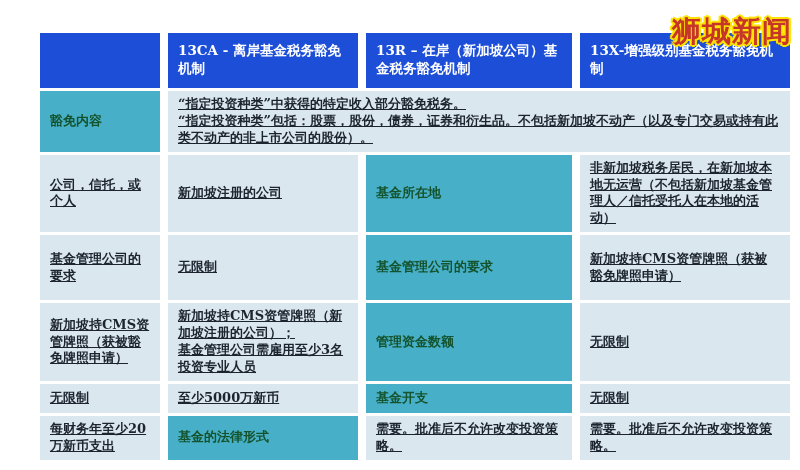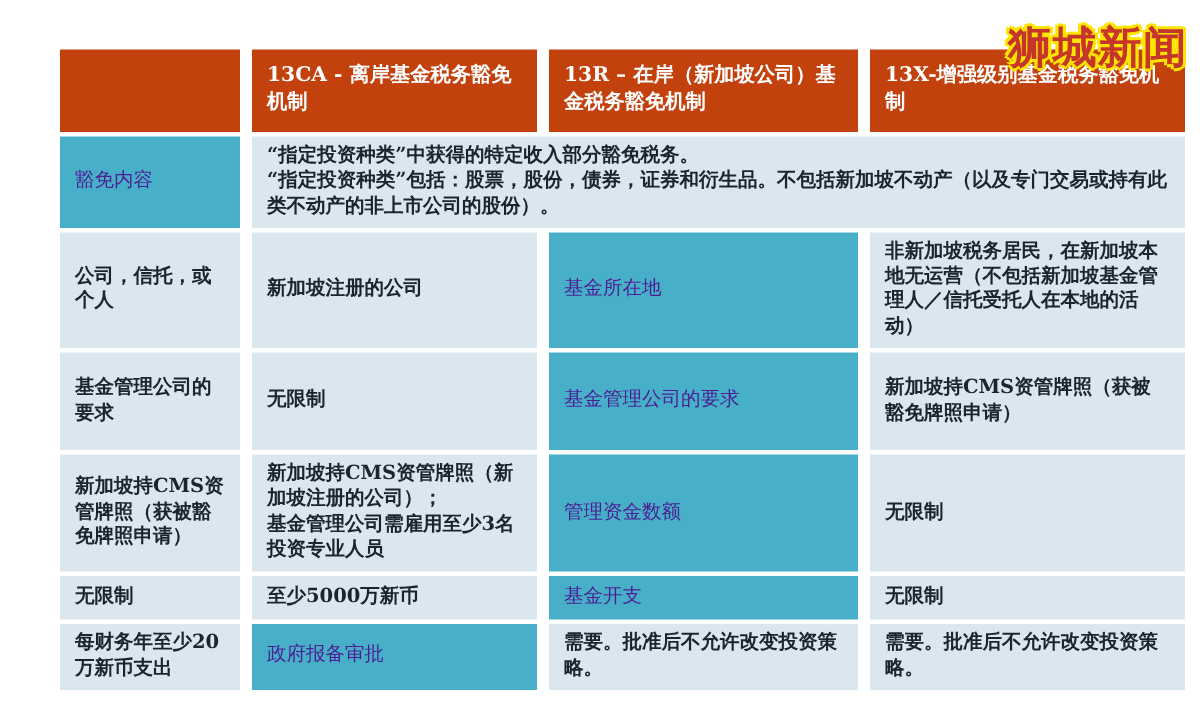--- a/index.html
+++ b/index.html
@@ -30,39 +30,40 @@
     column-gap:8px;row-gap:3px;
   }
   .cell{
     box-sizing:border-box;
     display:flex;align-items:center;
     padding:5px 10px;
     font-size:13px;line-height:1.3;
     white-space:pre-line;
   }
   .head{
-    background:#c2410c;
+    background:#1d4ed8;
     color:#ffffff;
     font-weight:bold;
     font-family:"DejaVu Serif","Liberation Serif",serif;
     font-size:13.5px;
     align-items:flex-start;
     padding-top:9px;
   }
   .label{
     background:#47b0c8;
-    color:#4c1d95;
-    font-weight:400;
+    color:#14532d;
+    font-weight:700;
     font-size:13px;
   }
   .content{
     background:#dbe7ee;
     color:#1c2430;
     font-weight:600;
     font-family:"DejaVu Serif","Liberation Serif",serif;
+    text-decoration:underline;
   }
   .span3{grid-column:2 / 5;}
 
   .watermark{
     position:absolute;left:6px;bottom:2px;
     font-size:32px;
     color:#f0ea2d;
     font-family:"DejaVu Sans","Liberation Sans",sans-serif;
     letter-spacing:1px;
     z-index:5;
@@ -102,20 +103,20 @@
 
     <div class="cell label">管理资金数额</div>
     <div class="cell content">无限制</div>
     <div class="cell content">无限制</div>
     <div class="cell content">至少5000万新币</div>
 
     <div class="cell label">基金开支</div>
     <div class="cell content">无限制</div>
     <div class="cell content">每财务年至少20万新币支出</div>
 
-    <div class="cell label">政府报备审批</div>
+    <div class="cell label">基金的法律形式</div>
     <div class="cell content">需要。批准后不允许改变投资策略。</div>
     <div class="cell content">需要。批准后不允许改变投资策略。</div>
 
   </div>
 
 
 </div>
 
 </body></html>

